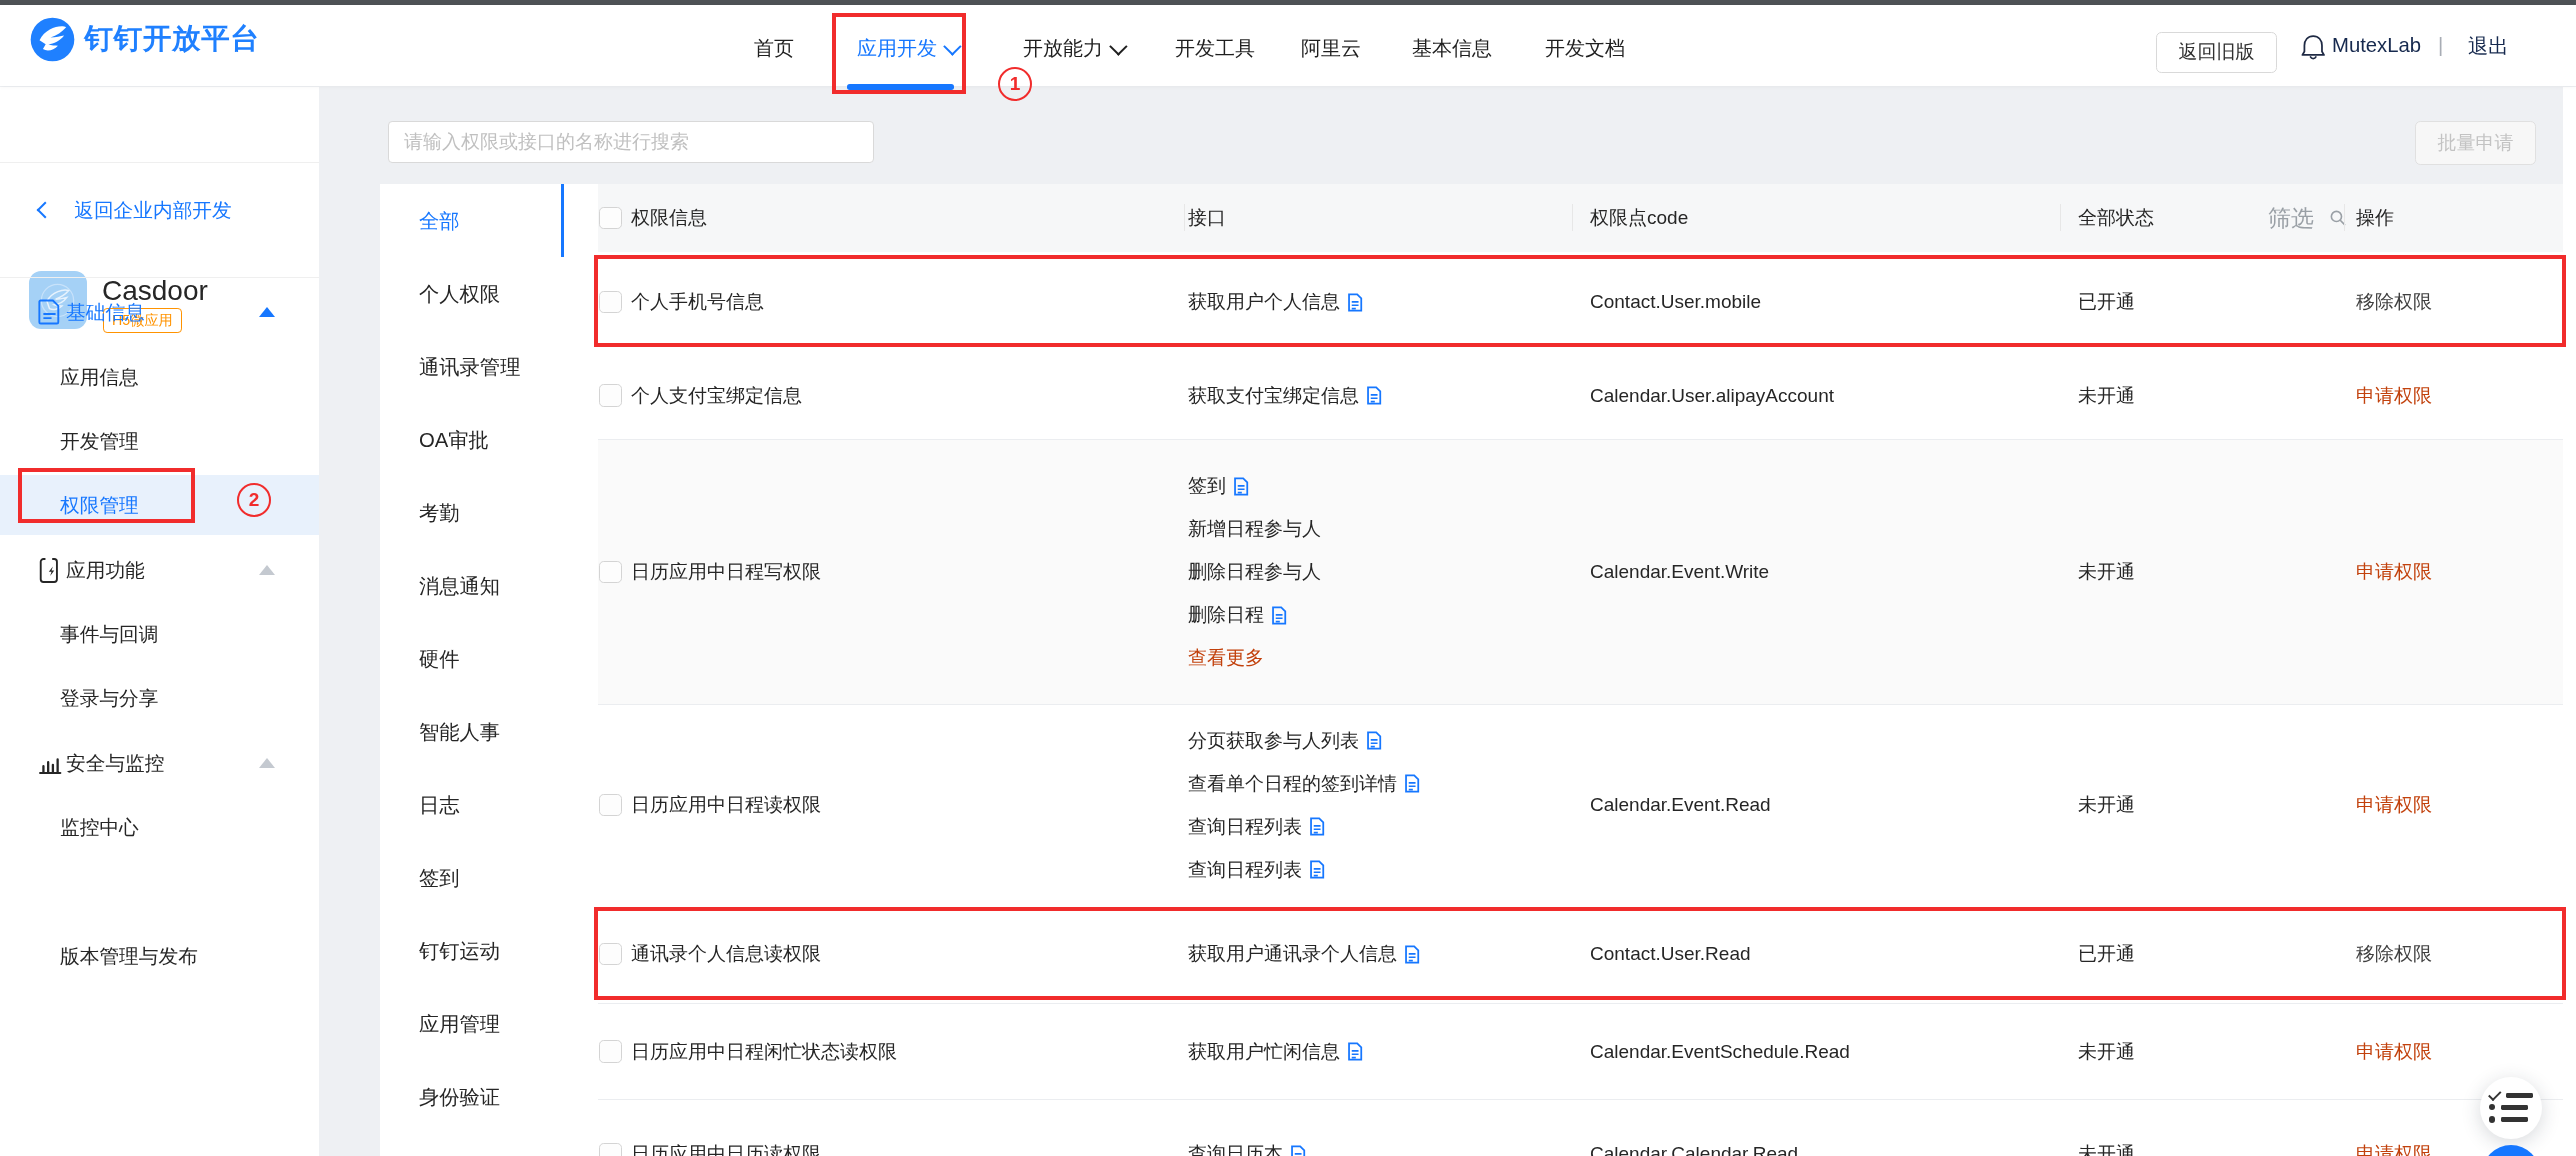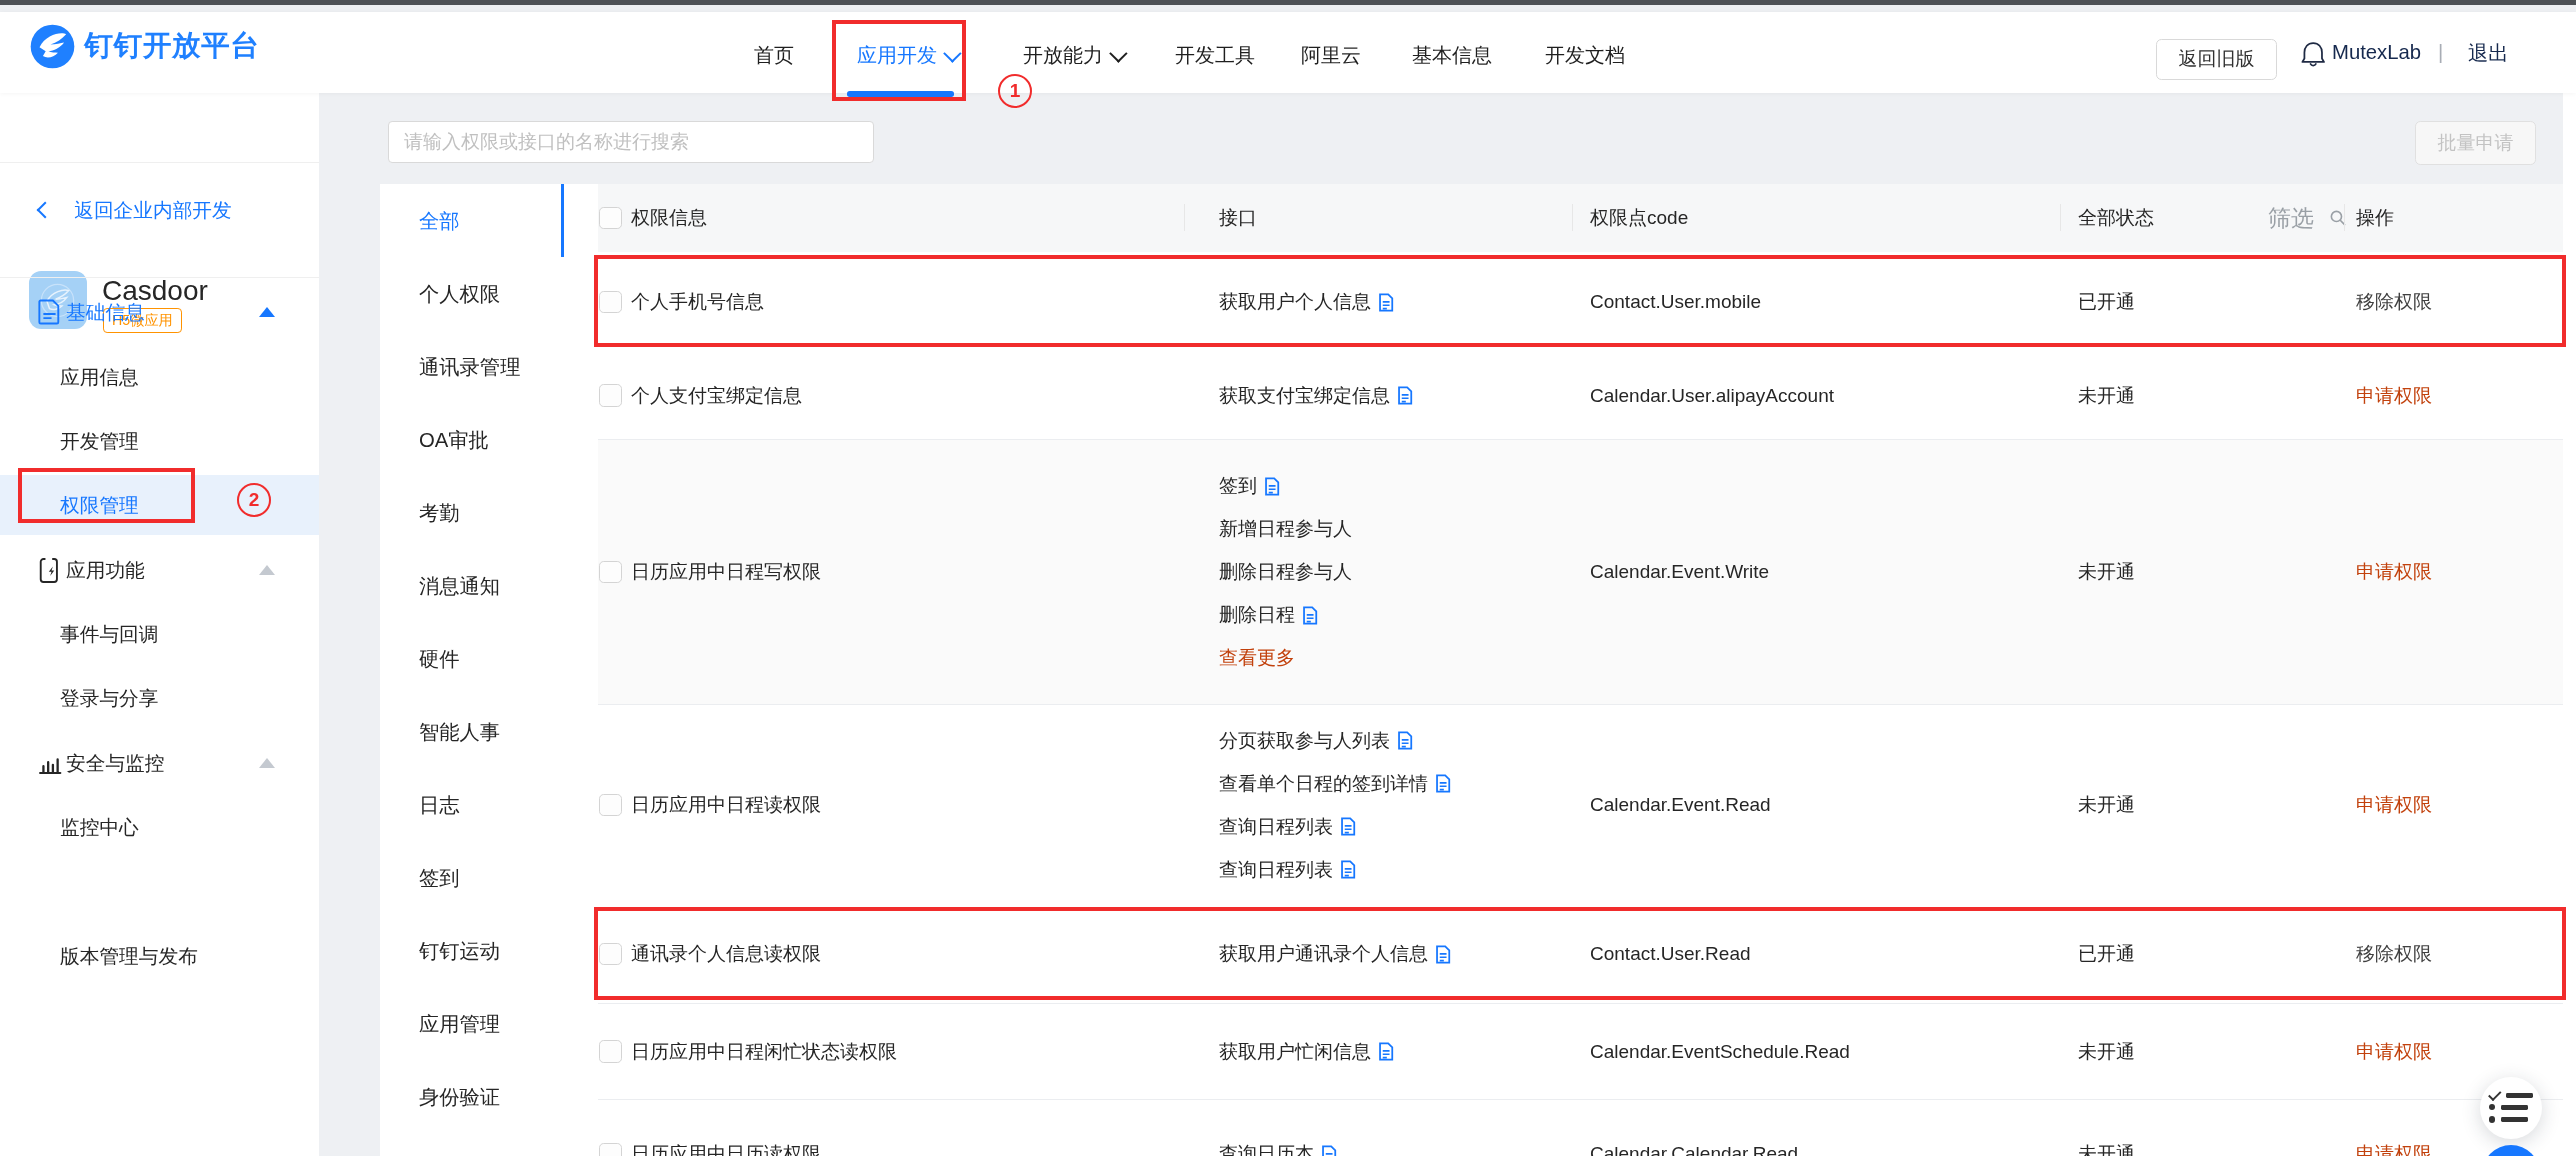--- a/index.html
+++ b/index.html
@@ -2,21 +2,21 @@
 <html style="font-size:11px"><head>
 <meta charset="utf-8">
 <style>
   html,body{margin:0;padding:0;background:#eef0f3;}
   #app{position:relative;width:2576px;height:1157px;overflow:hidden;background:#eef0f3;
        font-family:"Liberation Sans","DejaVu Sans",sans-serif;color:#262626;}
   .abs{position:absolute;}
   
   .topstrip{left:0;top:0;width:2576px;height:5.4px;background:#4e5256;}
   
-  .header{left:0;top:5.4px;width:2576px;height:81px;background:#fff;box-shadow:0 1.4px 5.4px rgba(0,0,0,.06);z-index:20;margin-top:7px;}
+  .header{left:0;top:5.4px;width:2576px;height:81px;background:#fff;box-shadow:0 1.4px 5.4px rgba(0,0,0,.06);z-index:20;}
   .logo{left:30px;top:11.5px;display:flex;align-items:center;gap:9.5px;}
   .logo-text{font-size:28.5px;font-weight:700;color:#1f80ff;letter-spacing:0.7px;}
   .navitem{top:0;height:87px;display:flex;align-items:center;gap:6.8px;font-size:20px;color:#1f1f1f;cursor:pointer;}
   .navitem.active{color:#1677ff;}
   .chev{width:11px;height:11px;border-right:2px solid currentColor;border-bottom:2px solid currentColor;transform:rotate(45deg) translateY(-2.7px);}
   .nav-underline{left:847px;top:79px;width:107px;height:5.4px;background:#1677ff;border-radius:2.7px;}
   .hbtn{left:2156px;top:26.4px;width:119px;height:39px;border:1.4px solid #d9d9d9;border-radius:5.4px;background:#fff;
         display:flex;align-items:center;justify-content:center;font-size:19px;color:#303030;cursor:pointer;}
   .huser{top:0;height:81px;display:flex;align-items:center;font-size:20.3px;color:#16294e;font-weight:500;}
   
@@ -48,21 +48,21 @@
   .panel{left:380px;top:184px;width:2184px;height:973px;background:#fff;}
   .cats{left:0;top:0;width:184px;}
   .cat{position:relative;height:73px;display:flex;align-items:center;padding-left:39px;font-size:20.3px;color:#262626;cursor:pointer;}
   .cat.active{color:#1677ff;}
   .cat.active .catbar{position:absolute;right:0;top:0;width:3.4px;height:73px;background:#1677ff;}
   
   .table{left:218px;top:0;width:1966px;}
   .thead{position:relative;height:68px;background:#f6f7f8;}
   .trow{position:relative;}
   .cell{position:absolute;top:0;bottom:0;display:flex;align-items:center;font-size:19px;color:#262626;}
-  .cb{left:1.4px;}  .cname{left:33px;} .capi{left:621px;} .ccode{left:992px;} .cstatus{left:1480px;}
+  .cb{left:1.4px;}  .cname{left:33px;} .capi{left:590px;} .ccode{left:992px;} .cstatus{left:1480px;}
   .cfilter{left:1670px;color:#9aa0a6;font-size:23px;gap:15px;} .caction{left:1758px;}
   .sep{position:absolute;top:20.3px;height:27px;width:0.7px;background:#e7e7e7;}
   .checkbox{width:20.3px;height:20.3px;border:1.4px solid #d4d4d4;border-radius:4.7px;background:#fdfdfd;cursor:pointer;}
   .apiline{display:flex;align-items:center;font-size:19px;color:#262626;height:43px;}
   .apicol{flex-direction:column;align-items:flex-start;justify-content:center;}
   .alink{color:#c2410c;cursor:pointer;}
   .aremove{color:#404040;cursor:pointer;}
   .bdiv{border-bottom:0.7px solid #ebedf0;}
   .shaded{background:#fafafa;}
   .docico{margin-left:6.8px;flex:0 0 auto;}

